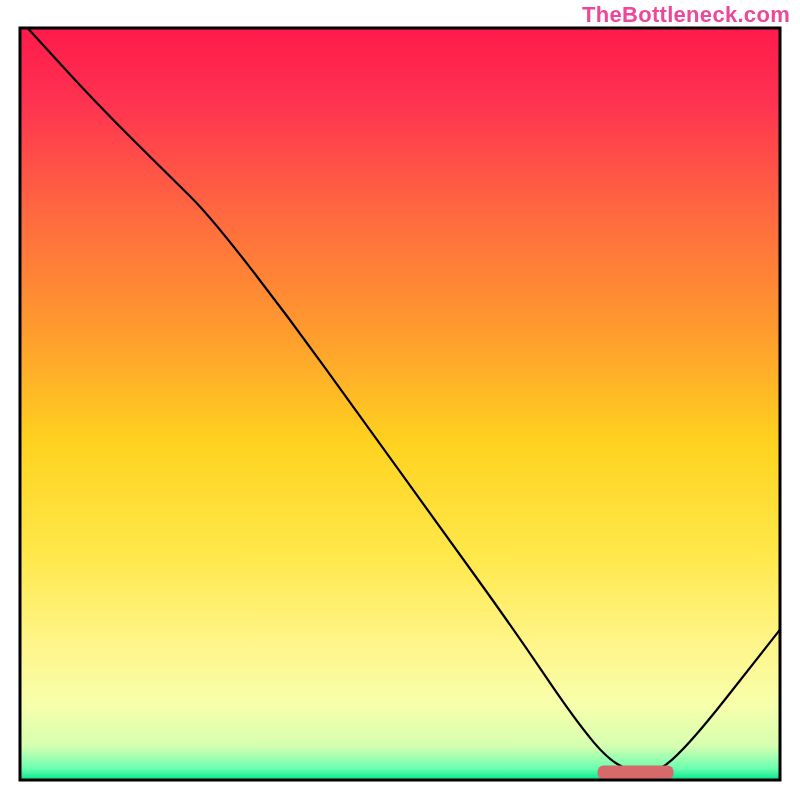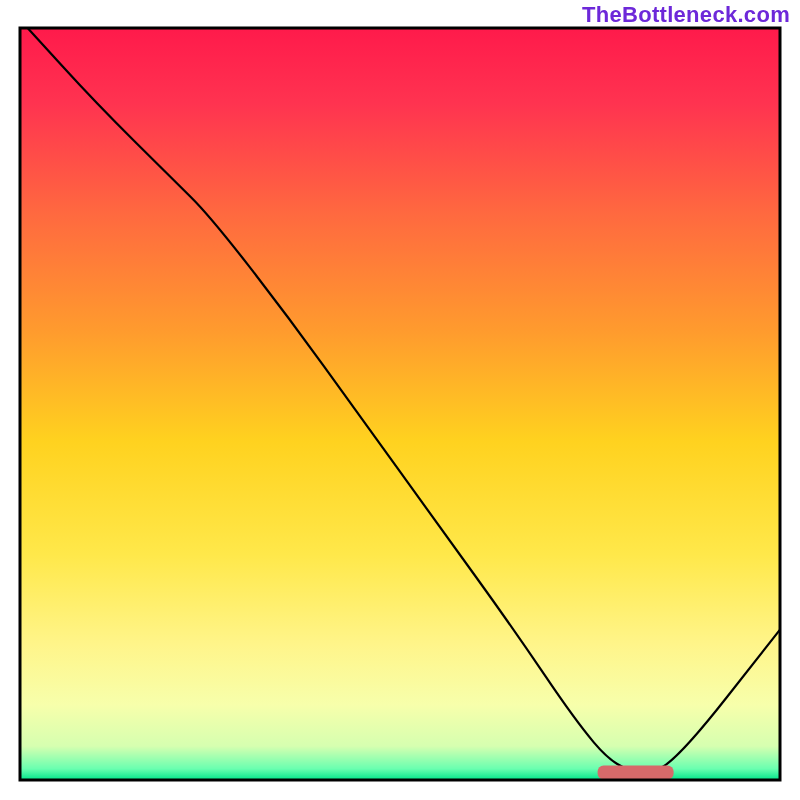--- a/index.html
+++ b/index.html
@@ -15,21 +15,21 @@
     position: relative;
     width: 800px;
     height: 800px;
   }
   .watermark {
     position: absolute;
     top: 2px;
     right: 10px;
     font-size: 22px;
     font-weight: bold;
-    color: #6d28d9;
+    color: #ec4899;
     letter-spacing: 0.3px;
   }
   svg {
     display: block;
   }
 </style>
 </head>
 <body>
 
 <div class="container">

